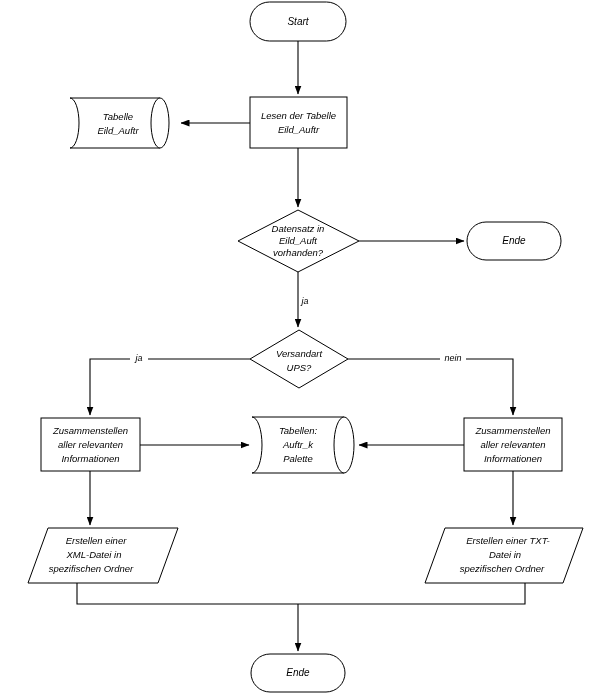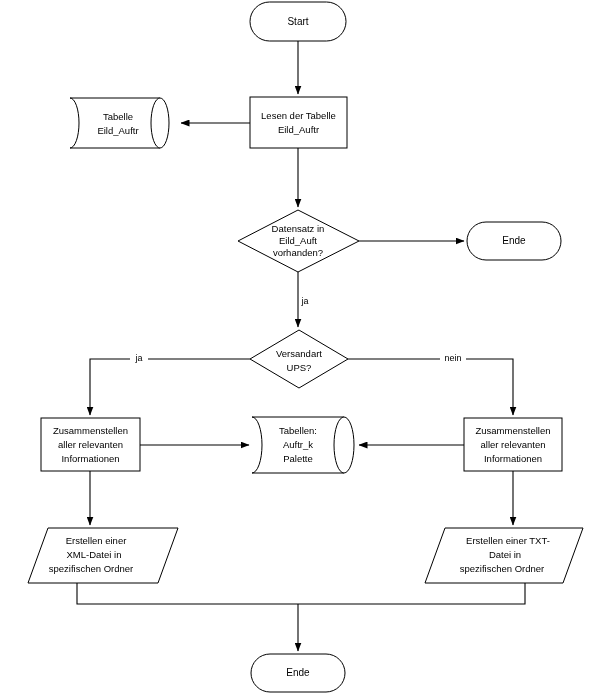--- a/index.html
+++ b/index.html
@@ -11,20 +11,21 @@
     width: 604px;
     height: 693px;
     font-family: "Liberation Sans", sans-serif;
     overflow: hidden;
   }
   #flowchart-root {
     position: relative;
     width: 604px;
     height: 693px;
     background: #ffffff;
+    font-style: italic;
   }
   svg#flow-svg {
     display: block;
     width: 604px;
     height: 693px;
   }
   .node-shape {
     fill: #ffffff;
     stroke: #000000;
     stroke-width: 1;

